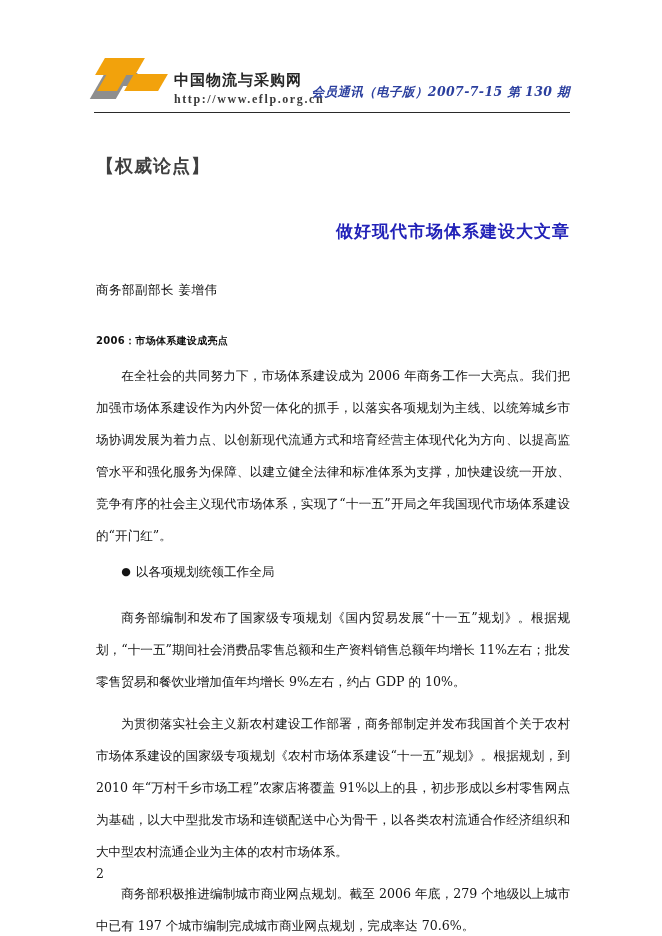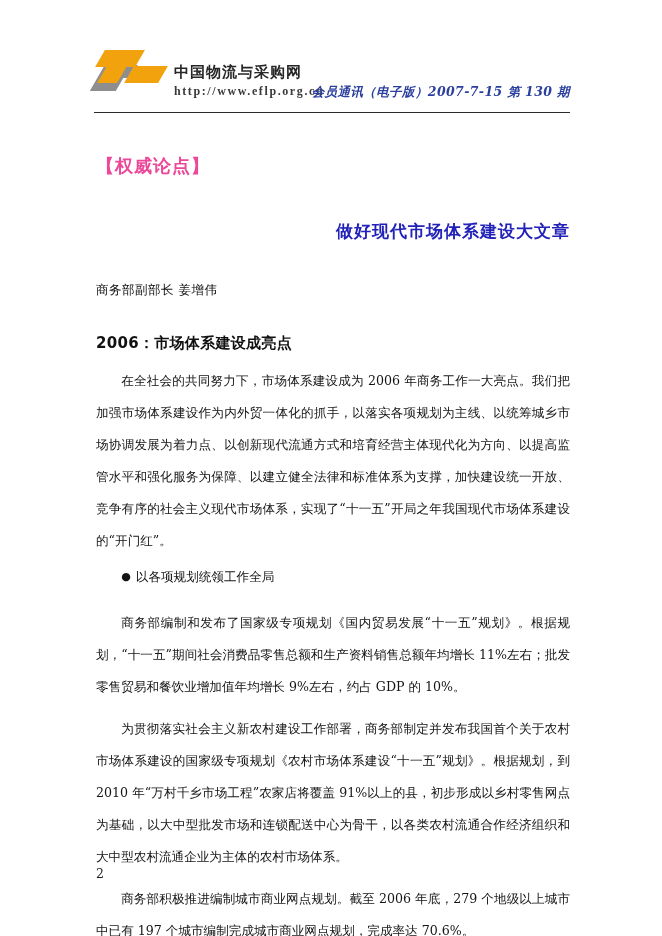--- a/index.html
+++ b/index.html
@@ -27,21 +27,21 @@
   .masthead {
     position: absolute;
     left: 96px;
     top: 48px;
     width: 474px;
     height: 62px;
   }
   .logo-block {
     position: absolute;
     left: 0;
-    top: 0;
+    top: 8px;
     display: flex;
     align-items: flex-start;
   }
   .logo-mark {
     position: relative;
     width: 72px;
     height: 45px;
     flex: 0 0 auto;
   }
   .logo-mark .p {
@@ -128,21 +128,21 @@
   .content {
     position: absolute;
     left: 96px;
     top: 140px;
     width: 474px;
   }
   .kicker {
     font-family: "DejaVu Sans", "Liberation Sans", sans-serif;
     font-size: 18px;
     font-weight: bold;
-    color: #ec4899;
+    color: #404040;
     letter-spacing: 1px;
     margin: 14px 0 0 0;
   }
   .doc-title {
     text-align: right;
     font-family: "DejaVu Sans", "Liberation Sans", sans-serif;
     font-size: 17px;
     font-weight: bold;
     color: #2222b8;
     letter-spacing: 1px;
@@ -152,21 +152,21 @@
     text-align: left;
     font-family: "DejaVu Sans", "Liberation Sans", sans-serif;
     font-size: 12.5px;
     font-weight: normal;
     color: #111;
     letter-spacing: 0.5px;
     margin: 39px 0 0 0;
   }
   .section-head {
     font-family: "DejaVu Sans", "Liberation Sans", sans-serif;
-    font-size: 15px;
+    font-size: 10px;
     font-weight: bold;
     color: #111;
     letter-spacing: 0.3px;
     margin: 35px 0 0 0;
   }
   .para {
     font-family: "DejaVu Serif", "Liberation Serif", serif;
     font-size: 12.6px;
     line-height: 32px;
     color: #141414;

